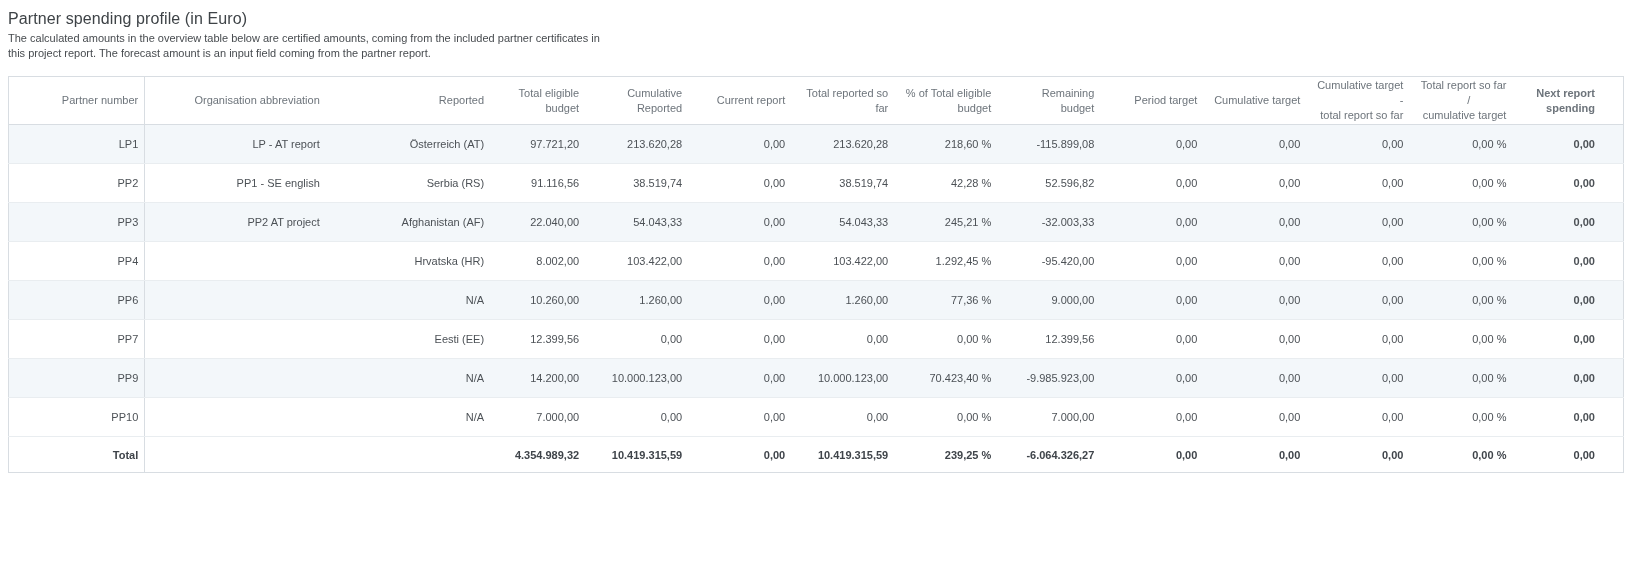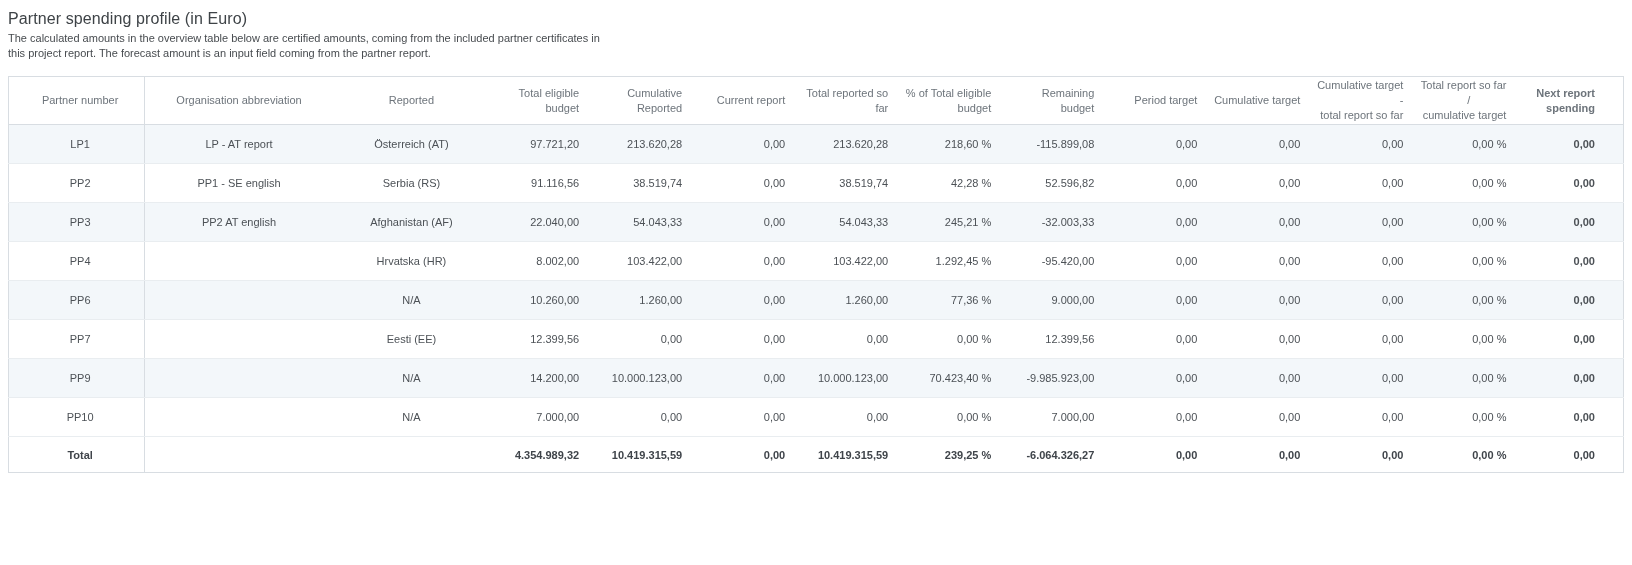--- a/index.html
+++ b/index.html
@@ -39,21 +39,21 @@
     color: #6d747b;
     vertical-align: middle;
     height: 45px;
     line-height: 1.35;
   }
   thead th { border-bottom: 1px solid #d8dde2; background: #ffffff; }
   thead th.align-left { white-space: nowrap; }
   th div { white-space: nowrap; }
   th[data-name="column-header-total_div_cum"] div:nth-child(2) { padding-right: 36px; }
 
-  .align-left  { text-align: center;  padding-left: 13px; padding-right: 6px; }
+  .align-left  { text-align: right;  padding-left: 13px; padding-right: 6px; }
   .align-right { text-align: right; padding-right: 14px; padding-left: 2px; }
 
   th:first-child, td:first-child { border-right: 1px solid #d8dde2; }
   th:last-child, td:last-child { padding-right: 28px; font-weight: bold; }
 
   tbody td { height: 36px; border-bottom: 1px solid #e9edf0; }
   tbody tr:nth-child(odd) { background: #f3f7fa; }
   tbody tr:nth-child(even) { background: #ffffff; }
 
   tfoot td {
@@ -143,21 +143,21 @@
           <td data-name="cell-pct_total_eligible" class="align-right">42,28 %</td>
           <td data-name="cell-remaining_budget" class="align-right">52.596,82</td>
           <td data-name="cell-period_target" class="align-right">0,00</td>
           <td data-name="cell-cumulative_target" class="align-right">0,00</td>
           <td data-name="cell-cum_minus_total" class="align-right">0,00</td>
           <td data-name="cell-total_div_cum" class="align-right">0,00 %</td>
           <td data-name="cell-next_report_forecast" class="align-right">0,00</td>
         </tr>
         <tr data-name="table-row">
           <td data-name="cell-partner_number" class="align-left">PP3</td>
-          <td data-name="cell-org_abbr" class="align-left">PP2 AT english</td>
+          <td data-name="cell-org_abbr" class="align-left">PP2 AT project</td>
           <td data-name="cell-country" class="align-left">Afghanistan (AF)</td>
           <td data-name="cell-total_eligible_budget" class="align-right">22.040,00</td>
           <td data-name="cell-previously_reported" class="align-right">54.043,33</td>
           <td data-name="cell-current_report" class="align-right">0,00</td>
           <td data-name="cell-total_reported_so_far" class="align-right">54.043,33</td>
           <td data-name="cell-pct_total_eligible" class="align-right">245,21 %</td>
           <td data-name="cell-remaining_budget" class="align-right">-32.003,33</td>
           <td data-name="cell-period_target" class="align-right">0,00</td>
           <td data-name="cell-cumulative_target" class="align-right">0,00</td>
           <td data-name="cell-cum_minus_total" class="align-right">0,00</td>

